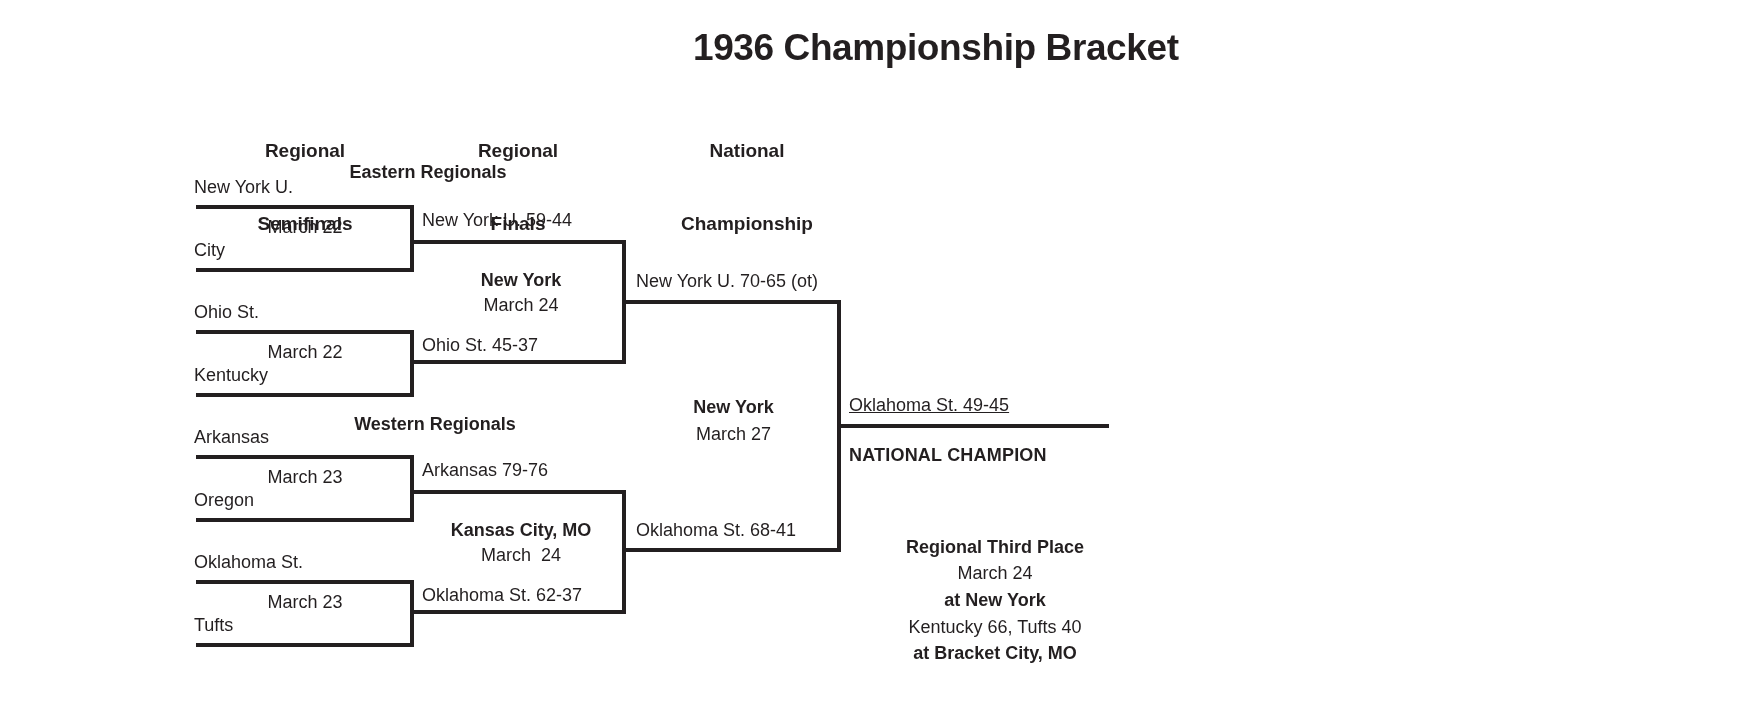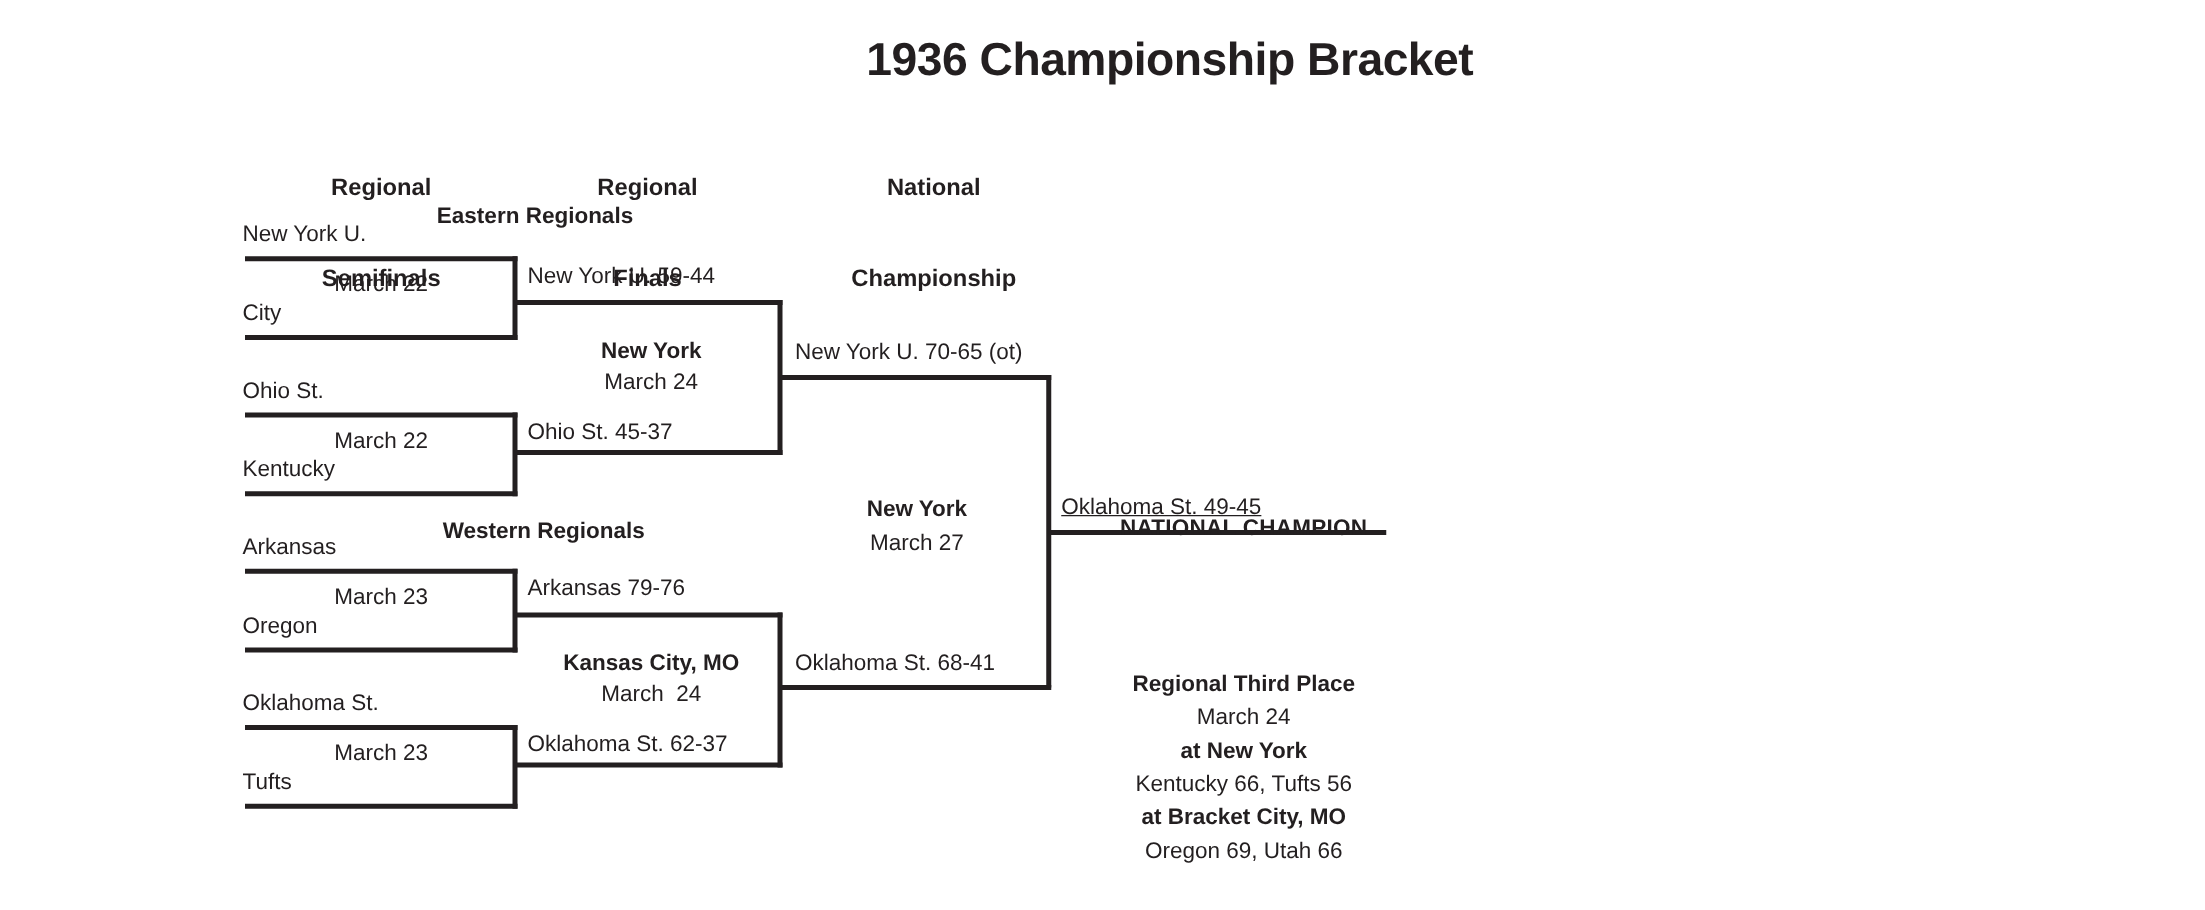--- a/index.html
+++ b/index.html
@@ -179,24 +179,23 @@
 
   <div class="txt site" style="left:626px; top:398px; width:215px;">New York</div>
   <div class="txt date" style="left:626px; top:425px; width:215px;">March 27</div>
 
   <div class="txt score" style="left:636px; top:521px;">Oklahoma St. 68-41</div>
   <div class="hline" style="left: 624px; top: 548px; width: 217px; background: rgb(35, 31, 32);"></div>
   <div class="vline" style="left: 837px; top: 300px; height: 250px; background: rgb(35, 31, 32);"></div>
 
   <div class="txt score" style="left:849px; top:396px;text-decoration:underline;">Oklahoma St. 49-45</div>
   <div class="hline" style="left: 839px; top: 424px; width: 270px; background: rgb(35, 31, 32);"></div>
-  <div class="txt champ" style="left:849px; top:413px;margin-left:47px;">NATIONAL CHAMPION</div>
+  <div class="txt champ" style="left:849px; top:446px;">NATIONAL CHAMPION</div>
 
   <div class="txt tp-head" style="left:835px; top:538px; width:320px;">Regional Third Place</div>
   <div class="txt tp-date" style="left:835px; top:564px; width:320px;">March 24</div>
 
   <div class="txt tp-at" style="left:835px; top:591px; width:320px;">at New York</div>
-  <div class="txt tp-res" style="left:835px; top:618px; width:320px;">Kentucky 66, Tufts 56</div>
+  <div class="txt tp-res" style="left:835px; top:618px; width:320px;">Kentucky 66, Tufts 40</div>
 
   <div class="txt tp-at" style="left:835px; top:644px; width:320px;">at Bracket City, MO</div>
-  <div class="txt tp-res" style="left:835px; top:671px; width:320px;">Oregon 69, Utah 66</div>
 
 </div>
 
 </body></html>

